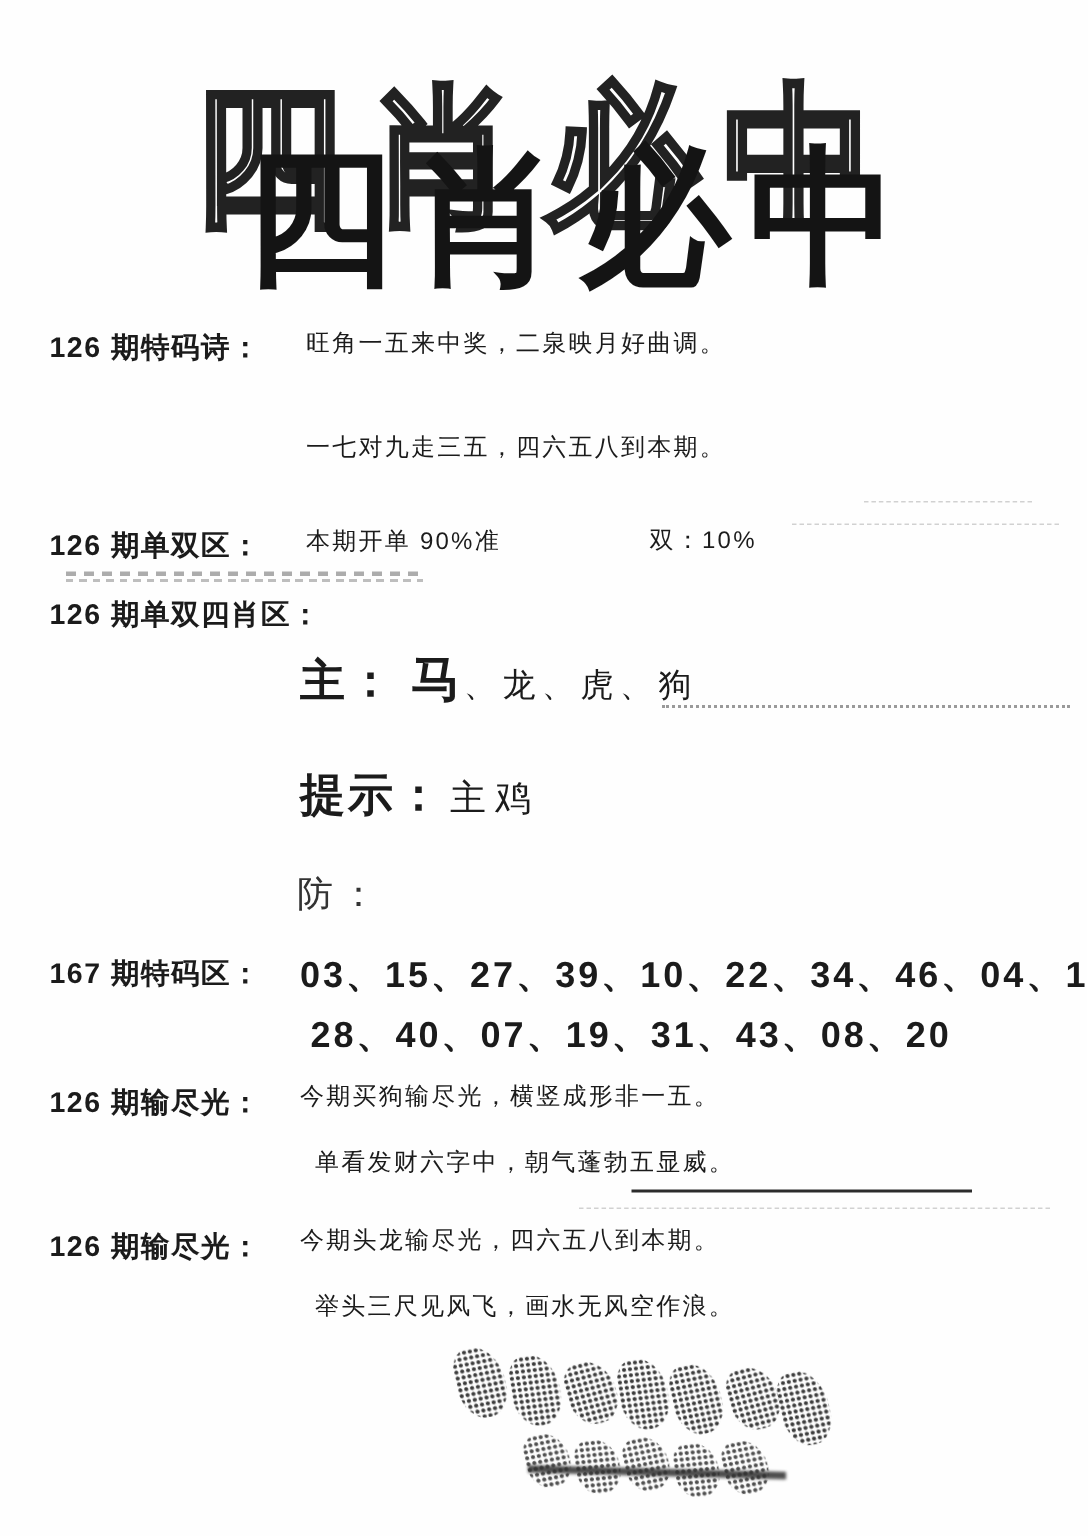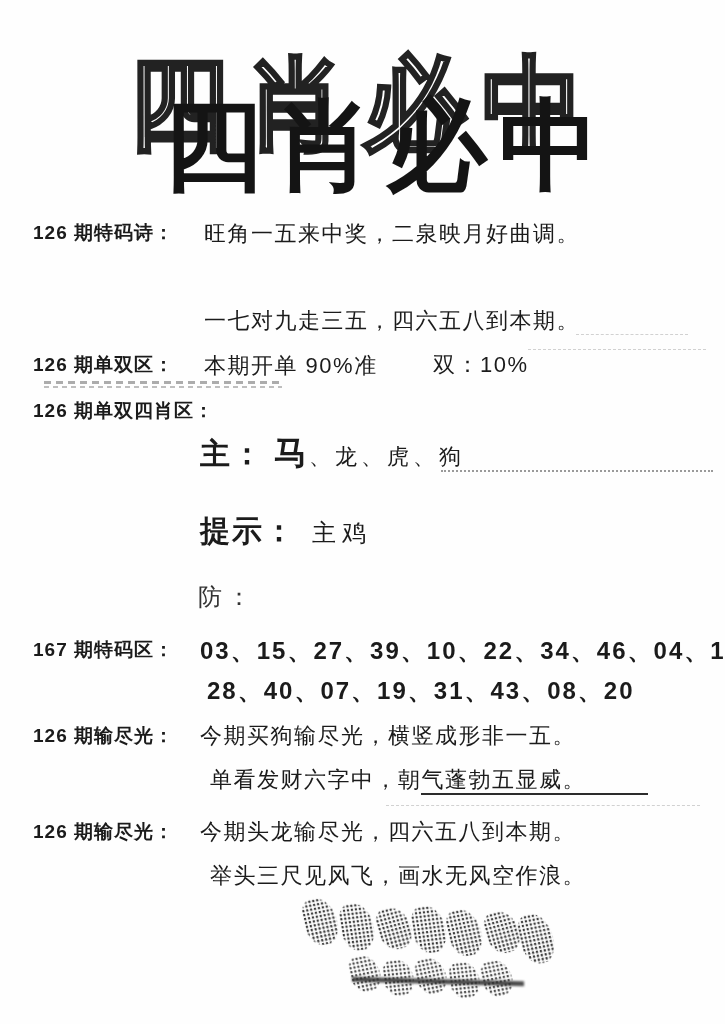--- a/index.html
+++ b/index.html
@@ -18,28 +18,28 @@
     -webkit-text-stroke:3px #222222;
     text-shadow:0 0 1px #222;
   }
   .title-solid {
     left:163px; top:88px; font-size:100px; font-weight:900;
     letter-spacing:12px; color:#141414;
   }
 
   
   .lbl  { font-size:19px; font-weight:700; letter-spacing:1px; }
-  .txt  { font-size:22px; letter-spacing:1.5px; }
+  .txt  { font-size:16px; letter-spacing:1.5px; }
   .nums { font-size:24px; font-weight:600; letter-spacing:2px; }
 
   .row-flex { display:flex; align-items:baseline; }
   .big-lbl  { font-size:30px; font-weight:800; letter-spacing:2px; }
   .big-char { font-size:33px; font-weight:600; margin-left:10px; }
   .small-list { font-size:22px; letter-spacing:4px; margin-left:2px; }
-  .hint-val { font-size:24px; letter-spacing:6px; margin-left:16px; }
+  .hint-val { font-size:24px; letter-spacing:6px; margin-left:4px; }
   .guard-row { font-size:24px; letter-spacing:5px; color:#333; }
 
   
   .dotted-rule { border-bottom:2px dotted #9a9a9a; height:0; }
   .solid-rule  { background:#2c2c2c; }
   .faint-dash  { border-bottom:1px dashed #c6c6c6; height:0; opacity:.8; }
   .watermark-dashes {
     height:8px; opacity:.55; filter:blur(.4px);
     background:
       repeating-linear-gradient(90deg,#6a6a6a 0 7px,transparent 7px 12px) 0 0/100% 3px no-repeat,
@@ -70,21 +70,21 @@
 </head>
 <body>
 
 <div class="page">
 
   <div class="abs title-outline">四肖必中</div>
   <div class="abs title-solid">四肖必中</div>
 
   <div class="abs lbl" style="left:33px; top:222px;">126 期特码诗：</div>
   <div class="abs txt" style="left:204px; top:221px;">旺角一五来中奖，二泉映月好曲调。</div>
-  <div class="abs txt" style="left:204px; top:308px;">一七对九走三五，四六五八到本期。</div>
+  <div class="abs txt" style="left:204px; top:290px;">一七对九走三五，四六五八到本期。</div>
 
   <div class="abs lbl" style="left:33px; top:354px;">126 期单双区：</div>
   <div class="abs txt" style="left:204px; top:353px;">本期开单 90%准</div>
   <div class="abs txt" style="left:433px; top:352px;">双：10%</div>
 
   <div class="abs watermark-dashes" style="left:44px; top:381px; width:238px;"></div>
 
   <div class="abs faint-dash" style="left:576px; top:334px; width:112px;"></div>
   <div class="abs faint-dash" style="left:528px; top:349px; width:178px;"></div>
 

